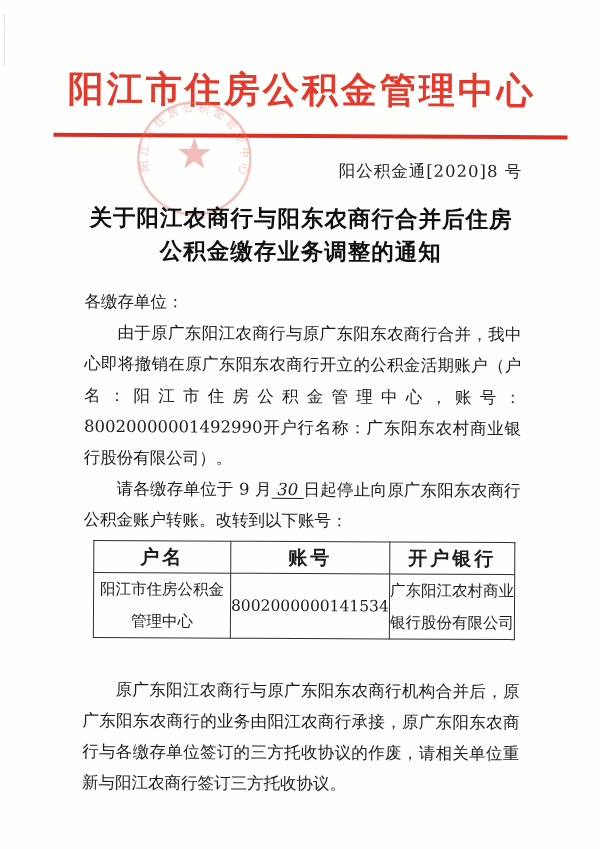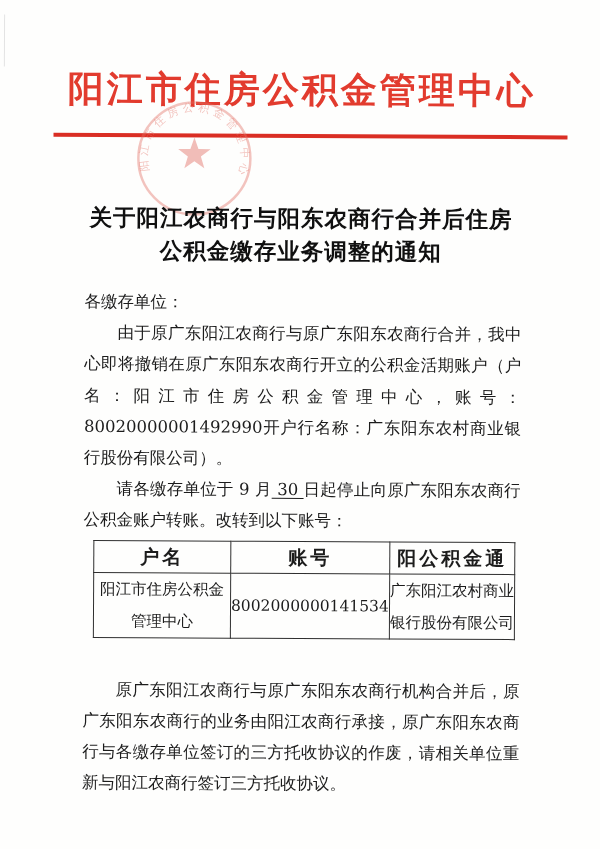--- a/index.html
+++ b/index.html
@@ -29,21 +29,21 @@
     font-weight:bold; font-size:22.5px; line-height:33px; letter-spacing:1px; color:#101010;
   }
 
   .body-block {
     position:absolute; top:287px; left:84px; width:437px;
     font-size:16.5px; line-height:31.2px; text-align:justify; color:#1c1c1c;
   }
   .salutation { margin:0; text-indent:0; }
   .para { margin:0; text-indent:2em; }
   .para-last { margin-top:36px; }
-  .u { text-decoration:underline; text-underline-offset:3px; }
+  .u { text-decoration:underline; text-underline-offset:3px;font-style:italic; }
 
   table.account {
     border-collapse:collapse; margin:4px 0 0 10px; width:421px;
     table-layout:fixed; text-indent:0; text-align:center;
   }
   .account th, .account td {
     border:1.6px solid #2f2f2f; text-align:center; vertical-align:middle; padding:0;
     overflow:hidden;
   }
   .account th { height:31px; font-size:19px; font-weight:bold; letter-spacing:3px; }
@@ -68,20 +68,21 @@
       <circle cx="71" cy="71" r="56" fill="none" stroke="rgba(226,110,100,0.45)" stroke-width="2.5"></circle>
       <polygon points="71,50 75,61.5 87.2,61.7 77.5,69.1 81,80.8 71,73.8 61,80.8 64.5,69.1 54.8,61.7 67,61.5" fill="rgba(226,110,100,0.5)"></polygon>
       <defs>
         <path id="sealArc" d="M 27,87 A 47,47 0 1 1 115,87" fill="none"></path>
       </defs>
       <text font-size="11" letter-spacing="4" fill="rgba(226,110,100,0.45)" font-family="DejaVu Serif, serif">
         <textPath href="#sealArc" startOffset="2%">阳江市住房公积金管理中心</textPath>
       </text>
     </svg>
 
+    <div class="doc-number">阳公积金通[2020]8 号</div>
 
     <div class="notice-title">
       <div>关于阳江农商行与阳东农商行合并后住房</div>
       <div>公积金缴存业务调整的通知</div>
     </div>
 
     <div class="body-block">
       <p class="salutation">各缴存单位：</p>
 
       <p class="para">由于原广东阳江农商行与原广东阳东农商行合并，我中心即将撤销在原广东阳东农商行开立的公积金活期账户（户名：阳江市住房公积金管理中心，账号：80020000001492990开户行名称：广东阳东农村商业银行股份有限公司）。</p>
@@ -91,21 +92,21 @@
       <table class="account">
         <colgroup>
           <col class="col-name">
             <col class="col-acct">
             <col class="col-bank">
         </colgroup>
         <thead>
           <tr>
             <th>户名</th>
             <th>账号</th>
-            <th>阳公积金通</th>
+            <th>开户银行</th>
           </tr>
         </thead>
         <tbody>
           <tr>
             <td>阳江市住房公积金管理中心</td>
             <td>80020000001415347</td>
             <td>广东阳江农村商业银行股份有限公司</td>
           </tr>
         </tbody>
       </table>

